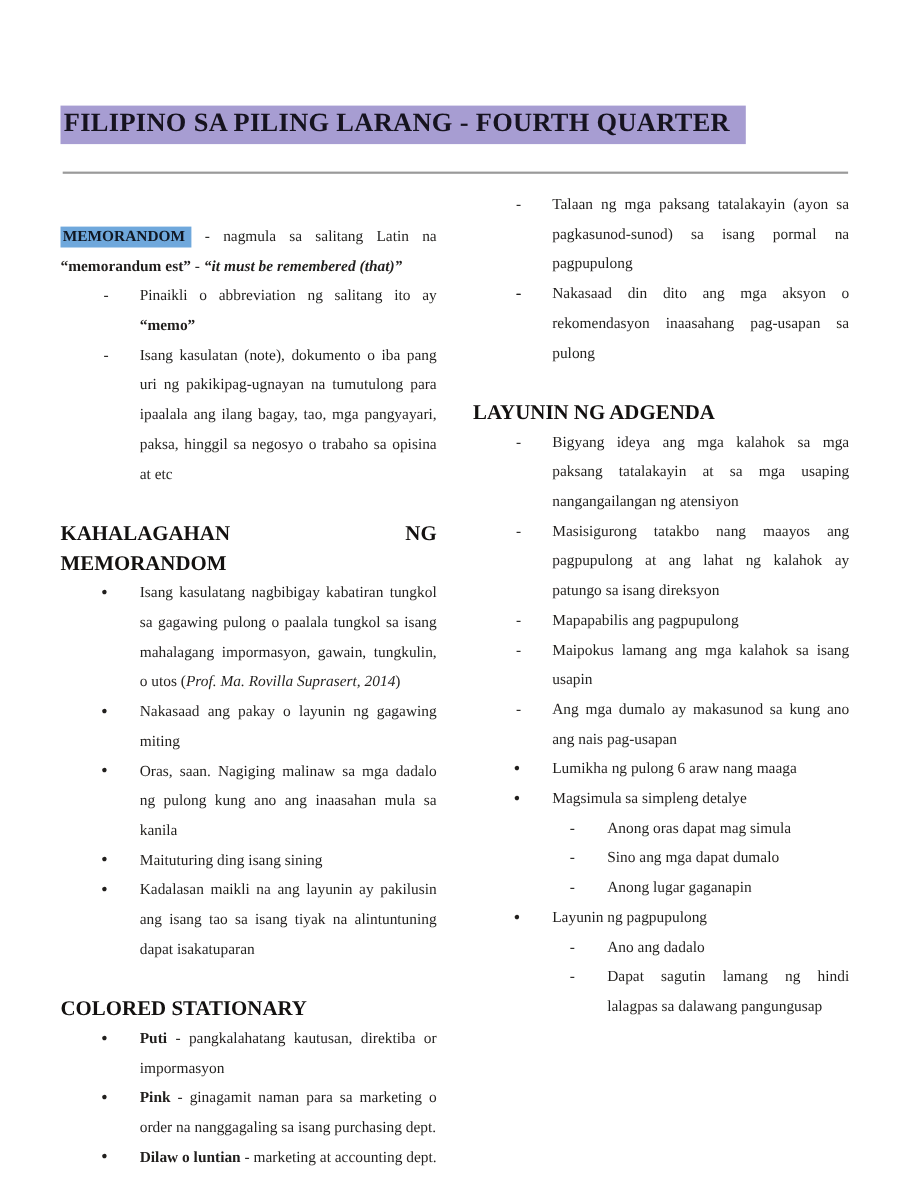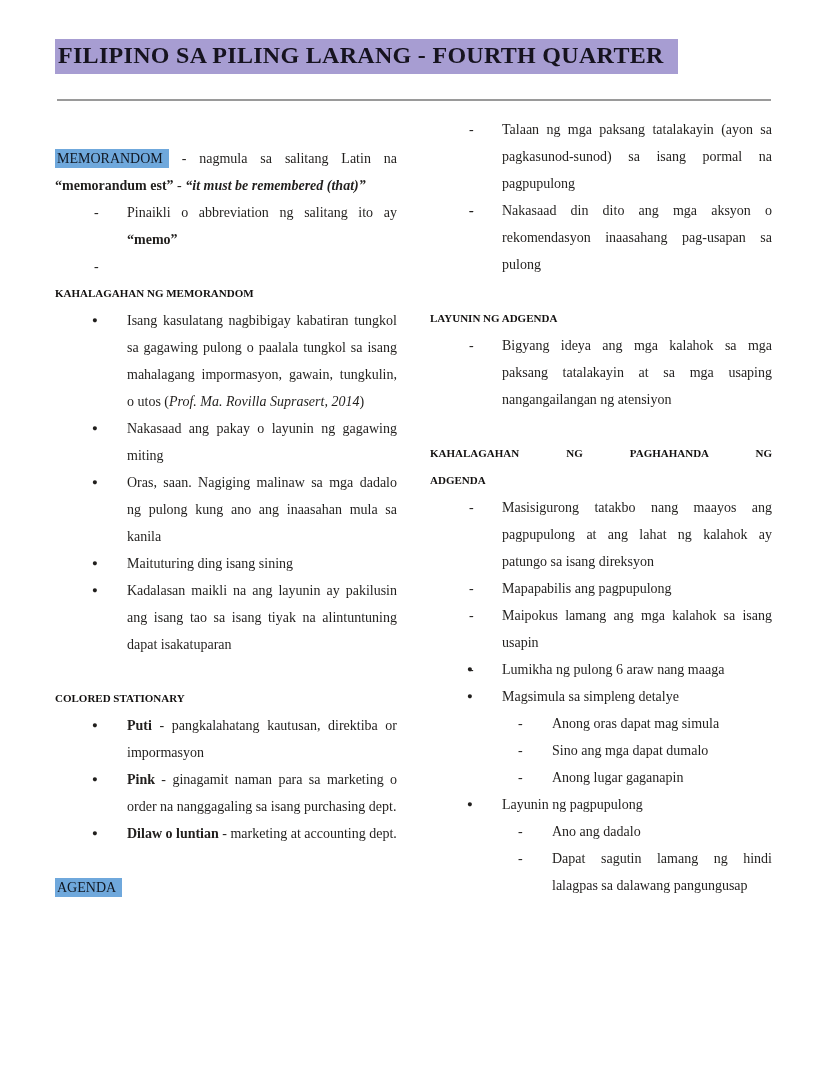--- a/index.html
+++ b/index.html
@@ -10,21 +10,21 @@
   }
   * { box-sizing: border-box; }
   html, body { margin: 0; padding: 0; }
   body {
     width: 828px; height: 1071px;
     background: #ffffff;
     font-family: "Liberation Serif", serif;
     color: var(--ink);
     overflow: hidden;
   }
-  .page { width: 828px; height: 1071px; padding: 39px 56px 40px 55px; }
+  .page { width: 828px; height: 1071px; padding: 96px 56px 40px 55px; }
 
   .doc-title {
     display: inline-block;
     margin: 0;
     font-size: 24px;
     font-weight: 700;
     line-height: 1.15;
     letter-spacing: 0.3px;
     color: #16131f;
     background: var(--title-highlight);
@@ -42,37 +42,37 @@
     font-size: 14px;
     line-height: 27px;
     text-align: justify;
   }
   .col-left  { padding-top: 44px; }
   .col-right { padding-top: 15px; }
 
   .para { margin: 0; }
 
   .section-heading {
-    font-size: 11px;
+    font-size: 19px;
     font-weight: 700;
     margin: 27px 0 0;
     color: #131110;
     line-height: 27px;
   }
   .justify-last { text-align: justify; text-align-last: justify; }
 
   .li { position: relative; padding-left: 72px; }
   .li .marker { position: absolute; left: 39px; top: 0; }
   .li .marker.dot { font-size: 9.5px; left: 37px; }
   .li.sub { padding-left: 122px; }
   .li.sub .marker { left: 88px; }
 
   .hl {
     background: var(--term-highlight);
-    font-weight: 400;
+    font-weight: 700;
     padding: 2px 6px 2px 2px;
     color: #101722;
   }
   .term-line { margin-top: 27px; }
   b { font-weight: 700; }
   i { font-style: italic; }
 </style>
 </head>
 <body>
 
@@ -87,20 +87,21 @@
     <div class="col col-left">
 
       <p class="para"><span class="hl">MEMORANDOM</span><span> - nagmula sa salitang Latin na </span><b>“memorandum est”</b><span> - </span><b><i>“it must be remembered (that)”</i></b></p>
 
       <div class="li">
         <span class="marker">-</span>
         <span>Pinaikli o abbreviation ng salitang ito ay </span><b>“memo”</b>
       </div>
       <div class="li">
         <span class="marker">-</span>
+        <span>Isang kasulatan (note), dokumento o iba pang uri ng pakikipag-ugnayan na tumutulong para ipaalala ang ilang bagay, tao, mga pangyayari, paksa, hinggil sa negosyo o trabaho sa opisina at etc</span>
       </div>
 
       <h2 class="section-heading">KAHALAGAHAN NG MEMORANDOM</h2>
 
       <div class="li">
         <span class="marker dot">●</span>
         <span>Isang kasulatang nagbibigay kabatiran tungkol sa gagawing pulong o paalala tungkol sa isang mahalagang impormasyon, gawain, tungkulin, o utos (</span><i>Prof. Ma. Rovilla Suprasert, 2014</i><span>)</span>
       </div>
       <div class="li">
         <span class="marker dot">●</span>
@@ -152,39 +153,36 @@
         <span>Nakasaad din dito ang mga aksyon o rekomendasyon inaasahang pag-usapan sa pulong</span>
       </div>
 
       <h2 class="section-heading">LAYUNIN NG ADGENDA</h2>
 
       <div class="li">
         <span class="marker">-</span>
         <span>Bigyang ideya ang mga kalahok sa mga paksang tatalakayin at sa mga usaping nangangailangan ng atensiyon</span>
       </div>
 
-      <h2 class="section-heading">
-          <span class="justify-last" style="display:block">KAHALAGAHAN NG PAGHAHANDA NG</span>
-          <span style="display:block">ADGENDA</span>
-        </h2>
 
       <div class="li">
         <span class="marker">-</span>
         <span>Masisigurong tatakbo nang maayos ang pagpupulong at ang lahat ng kalahok ay patungo sa isang direksyon</span>
       </div>
       <div class="li">
         <span class="marker">-</span>
         <span>Mapapabilis ang pagpupulong</span>
       </div>
       <div class="li">
         <span class="marker">-</span>
         <span>Maipokus lamang ang mga kalahok sa isang usapin</span>
       </div>
       <div class="li">
         <span class="marker">-</span>
+        <span>Ang mga dumalo ay makasunod sa kung ano ang nais pag-usapan</span>
       </div>
 
 
       <div class="li">
         <span class="marker dot">●</span>
         <span>Lumikha ng pulong 6 araw nang maaga</span>
       </div>
       <div class="li">
         <span class="marker dot">●</span>
         <span>Magsimula sa simpleng detalye</span>

